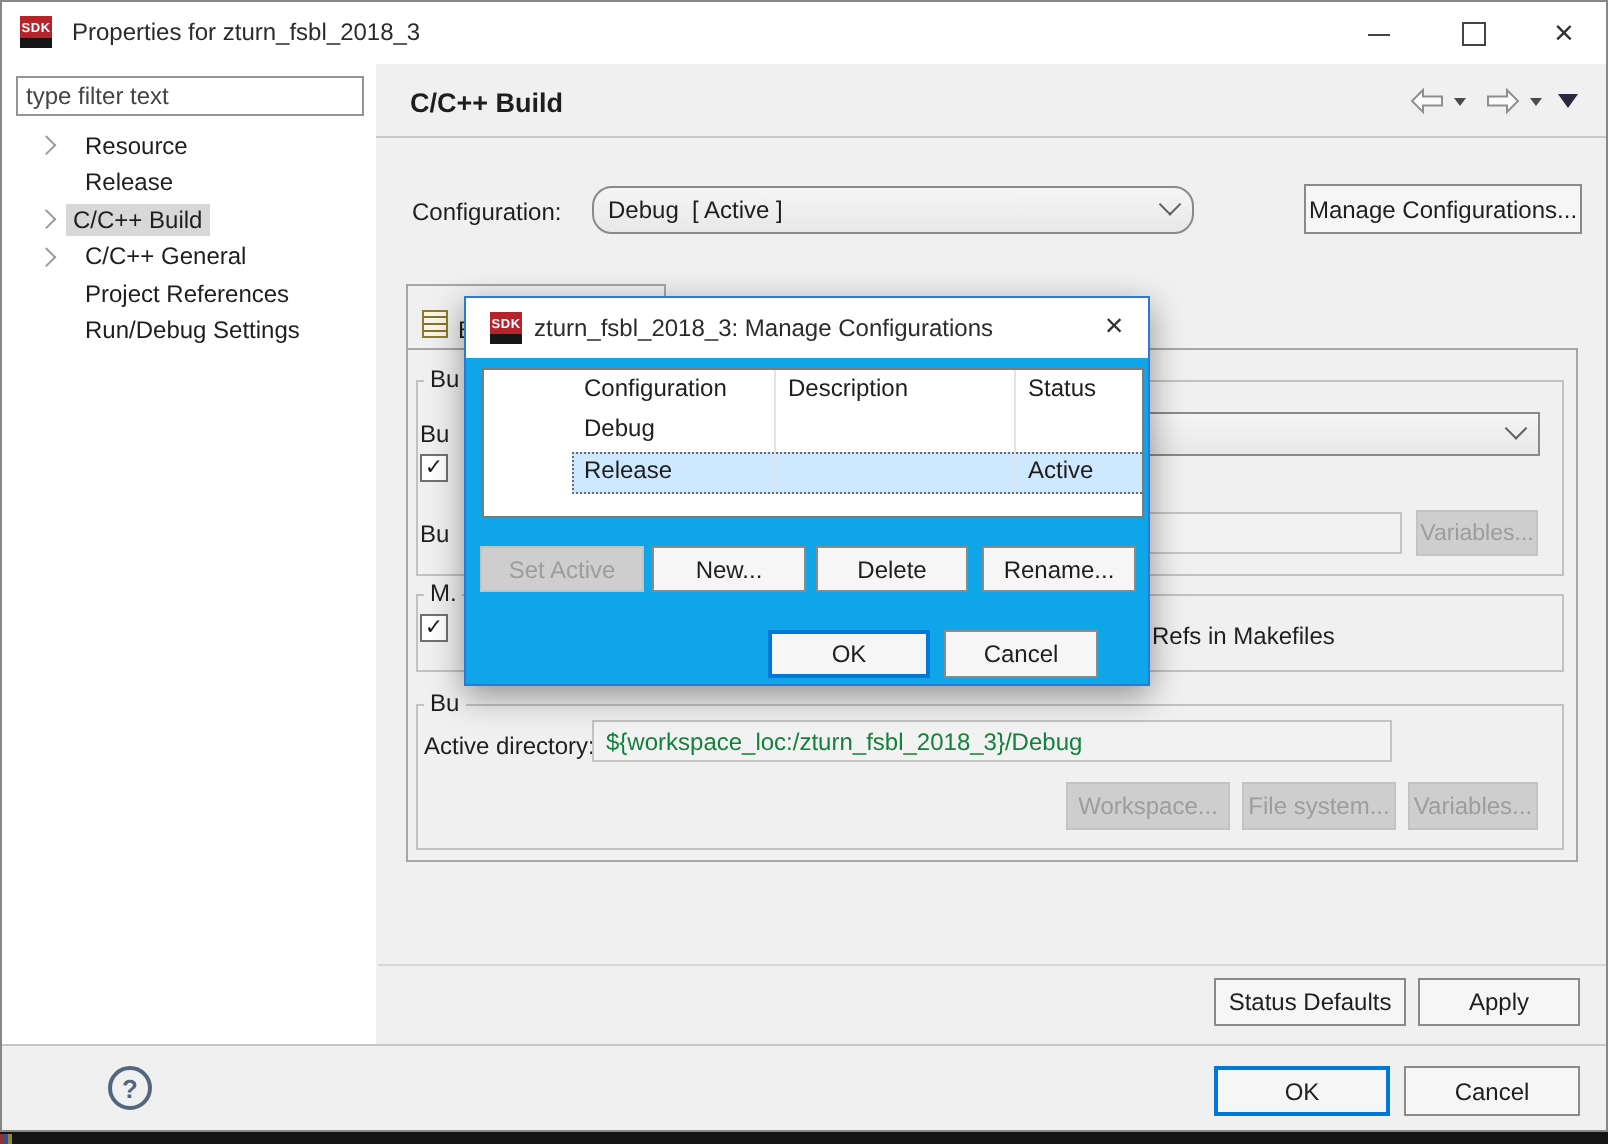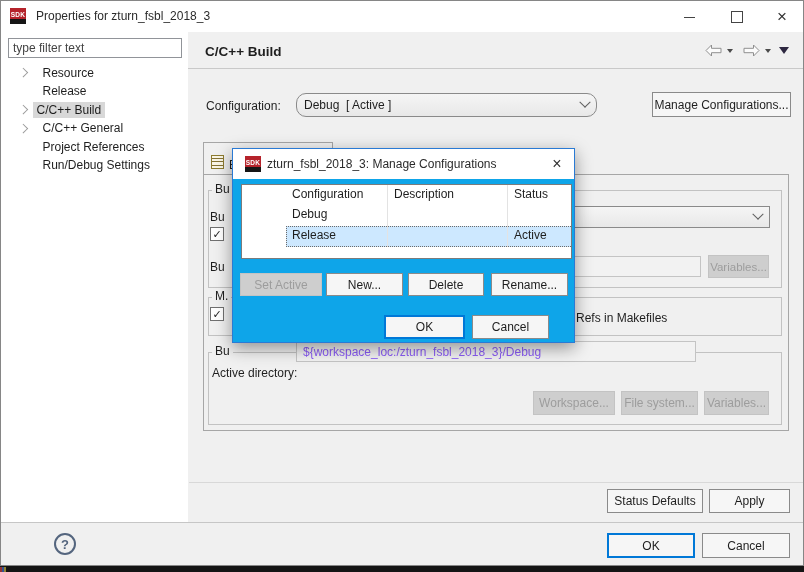--- a/index.html
+++ b/index.html
@@ -183,21 +183,21 @@
   <div class="abs group" style="left:208px;top:297px;width:574px;height:39px;"></div>
   <div class="abs legend" style="left:212px;top:297px;">M.</div>
   <div class="abs checkbox" style="left:210px;top:307px;">
       <span>✓</span>
     </div>
   <div class="abs" style="left:576px;top:311px;">Refs in Makefiles</div>
 
   <div class="abs group" style="left:208px;top:352px;width:574px;height:73px;"></div>
   <div class="abs legend" style="left:212px;top:352px;">Bu</div>
   <div class="abs" style="left:212px;top:366px;">Active directory:</div>
-  <div class="abs entry" style="left:296px;top:341px;width:400px;height:21px;color:#8b5cf6;">${workspace_loc:/zturn_fsbl_2018_3}/Debug</div>
+  <div class="abs entry" style="left:296px;top:360px;width:400px;height:21px;color:#15803d;">${workspace_loc:/zturn_fsbl_2018_3}/Debug</div>
   <div class="abs btn disabled-flat" style="left:533px;top:391px;width:82px;height:24px;">Workspace...</div>
   <div class="abs btn disabled-flat" style="left:621px;top:391px;width:77px;height:24px;">File system...</div>
   <div class="abs btn disabled-flat" style="left:704px;top:391px;width:65px;height:24px;">Variables...</div>
 
   <div class="abs hline" style="left:189px;top:482px;width:614px;background:#d8d8d8;"></div>
   <div class="abs btn" style="left:607px;top:489px;width:96px;height:24px;">Status Defaults</div>
   <div class="abs btn" style="left:709px;top:489px;width:81px;height:24px;">Apply</div>
 
   <div class="abs footer"></div>
   <div class="abs help" style="left:54px;top:533px;">

